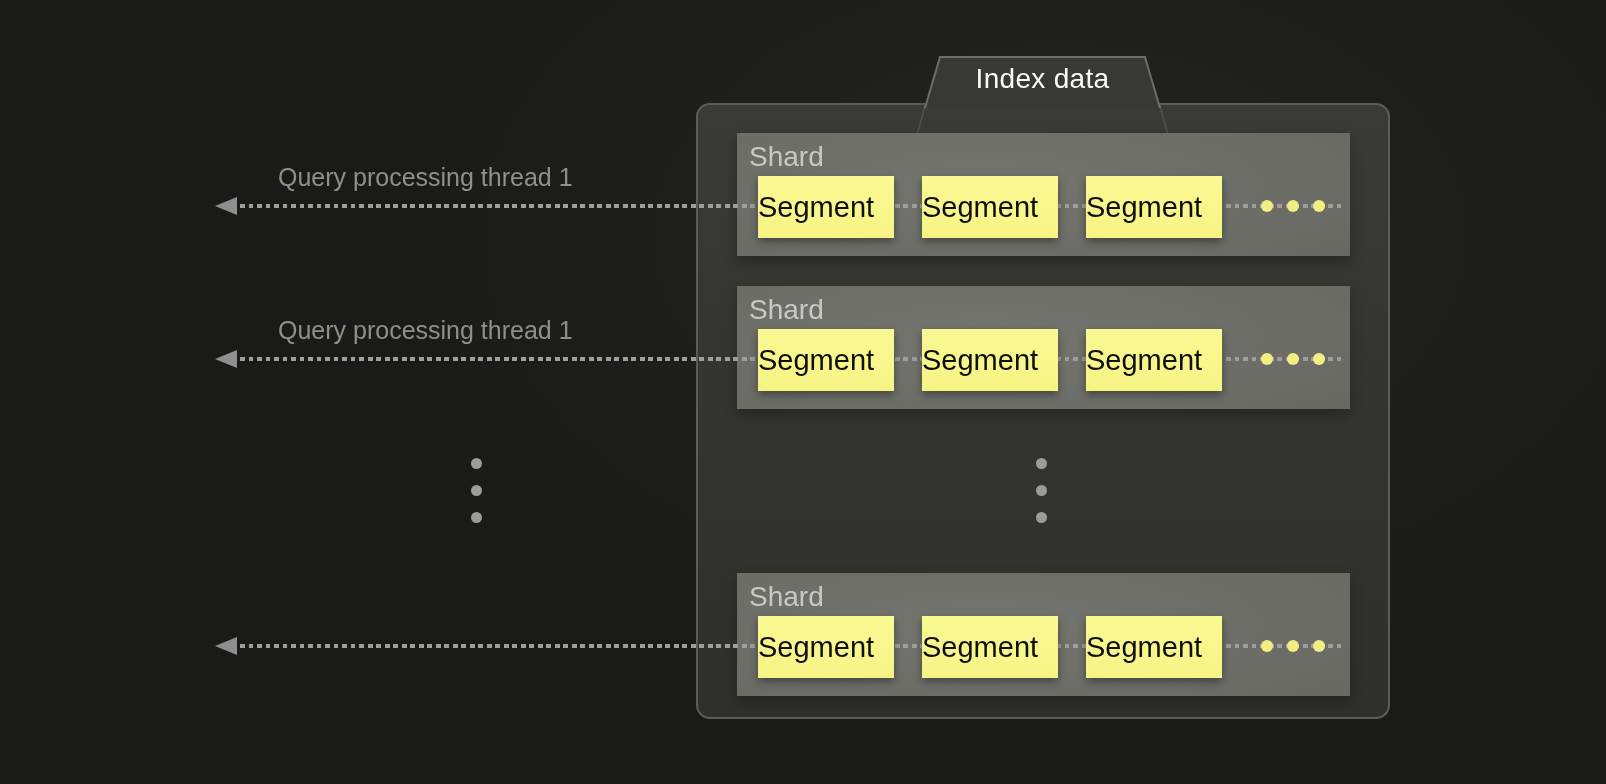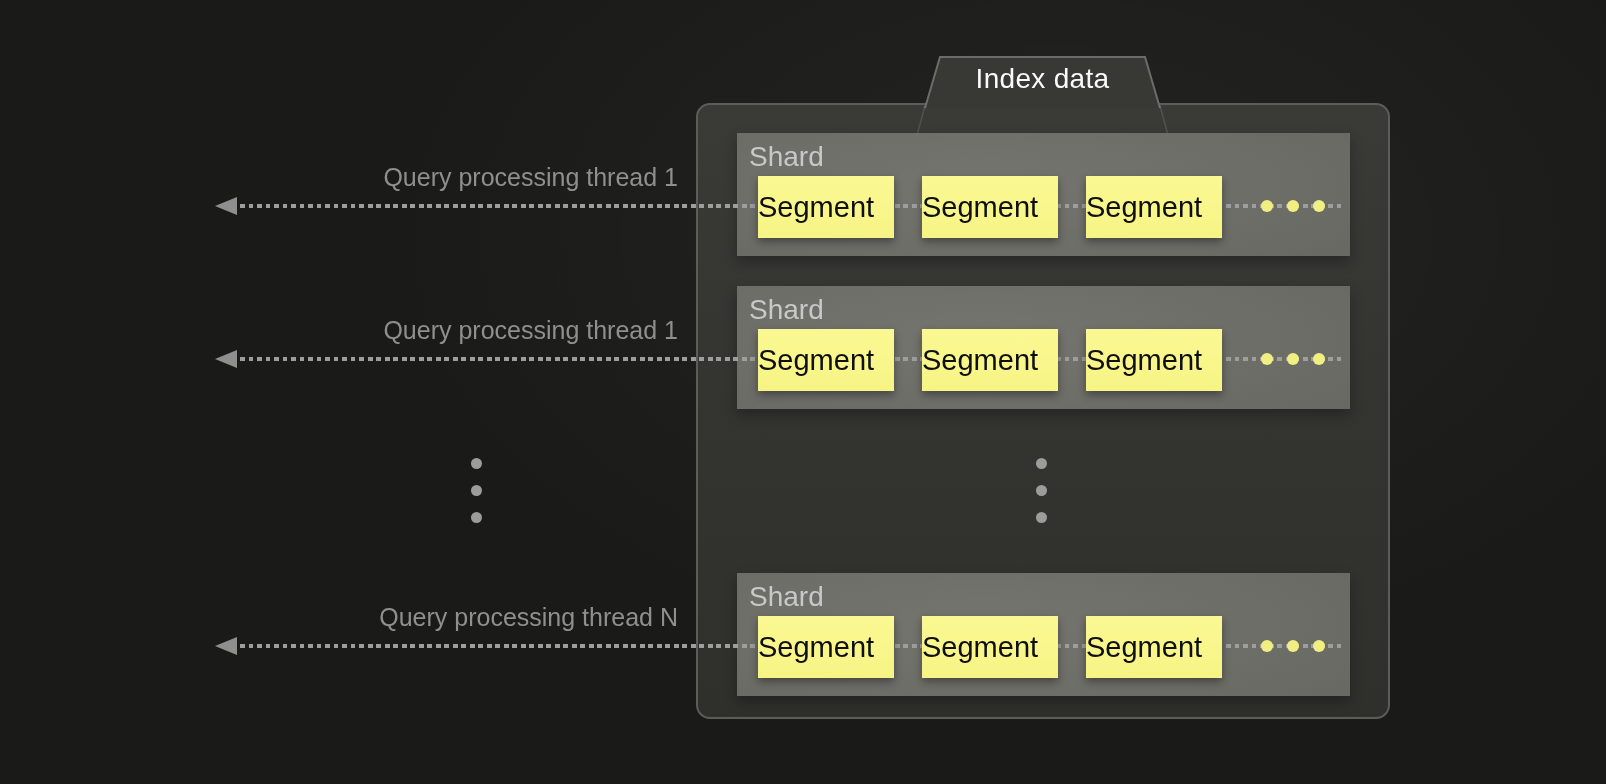--- a/index.html
+++ b/index.html
@@ -107,21 +107,21 @@
     border-right: 22px solid #8f8f8f;
     z-index: 3;
   }
   .arrowhead.r1 { top: 197px; }
   .arrowhead.r2 { top: 350px; }
   .arrowhead.r3 { top: 637px; }
   .thread-label {
     position: absolute;
     left: 278px;
     width: 400px; height: 32px;
-    text-align: right;
+    text-align: left;
     font-size: 25px;
     color: #8f8f8f;
     z-index: 3;
   }
   .thread-label.r1 { top: 163px; }
   .thread-label.r2 { top: 316px; }
   .thread-label.r3 { top: 603px; }
 
   
   .vdot {
@@ -185,21 +185,20 @@
   <div class="dotline r1"></div>
   <div class="arrowhead r1"></div>
   <div class="thread-label r1">Query processing thread 1</div>
 
   <div class="dotline r2"></div>
   <div class="arrowhead r2"></div>
   <div class="thread-label r2">Query processing thread 1</div>
 
   <div class="dotline r3"></div>
   <div class="arrowhead r3"></div>
-  <div class="thread-label r3">Query processing thread N</div>
 
   <div class="vdots-left">
     <div class="vdot p1"></div>
     <div class="vdot p2"></div>
     <div class="vdot p3"></div>
   </div>
 
   <div class="vdots-mid">
     <div class="vdot p1"></div>
     <div class="vdot p2"></div>

